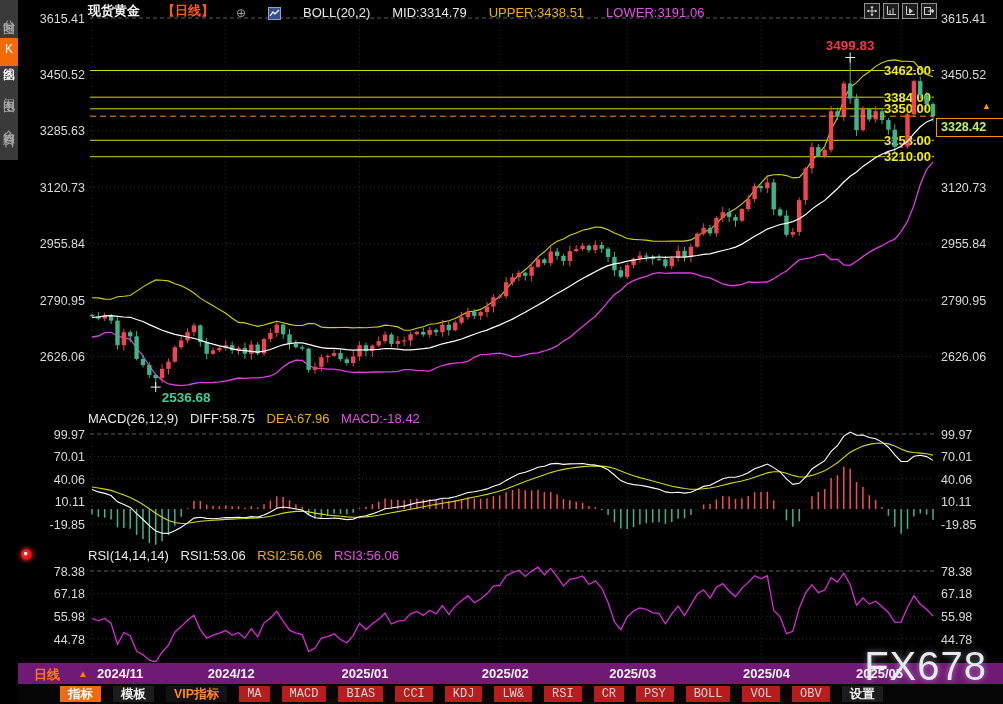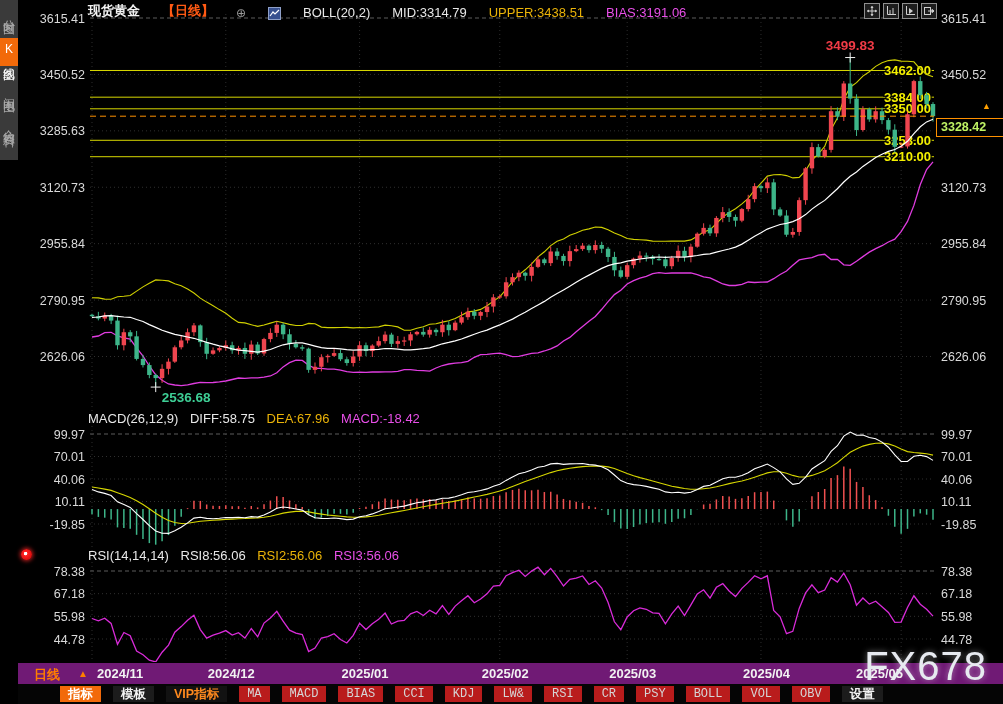--- a/index.html
+++ b/index.html
@@ -574,21 +574,21 @@
     <span class="plus">⊕</span>
     <span class="mini-chart">
       <svg width="13" height="13">
           <rect x="0.5" y="0.5" width="12" height="12" fill="#37508f" stroke="#8fa0c8"></rect>
       <polyline points="2,9 5,5 7,7 11,3" fill="none" stroke="#fff" stroke-width="1.2"></polyline>
         </svg>
     </span>
     <span class="c-white">BOLL(20,2)</span>
     <span class="c-white">MID:3314.79</span>
     <span class="c-yellow">UPPER:3438.51</span>
-    <span class="c-magenta">BIAS:3191.06</span>
+    <span class="c-magenta">LOWER:3191.06</span>
   </div>
 
   <div class="hdr-icons">
     <span class="hicon">
       <svg width="10" height="10">
           <path d="M5 0v10M0 5h10" stroke="#cfcfcf" stroke-width="1"></path>
       <path d="M5 0l-1.6 2h3.2zM5 10l-1.6-2h3.2zM0 5l2-1.6v3.2zM10 5l-2-1.6v3.2z" fill="#cfcfcf"></path>
         </svg>
     </span>
     <span class="hicon">
@@ -613,21 +613,21 @@
 
   <div class="paneheader" style="top:411px;">
     <span class="c-white">MACD(26,12,9)</span>
     <span class="c-white">DIFF:58.75</span>
     <span class="c-yellow">DEA:67.96</span>
     <span class="c-magenta">MACD:-18.42</span>
   </div>
 
   <div class="paneheader" style="top:548px;">
     <span class="c-white">RSI(14,14,14)</span>
-    <span class="c-white">RSI8:56.06</span>
+    <span class="c-white">RSI1:53.06</span>
     <span class="c-yellow">RSI2:56.06</span>
     <span class="c-magenta">RSI3:56.06</span>
   </div>
 
   <div class="price-tag" id="priceTag" style="top: 118.192px;">3328.42</div>
   <div class="price-arrow" id="priceArrow" style="top: 104.192px;">▲</div>
 
   <div class="daterow">
     <span class="period-lbl">日线</span>
     <span class="period-arrow">▲</span>

